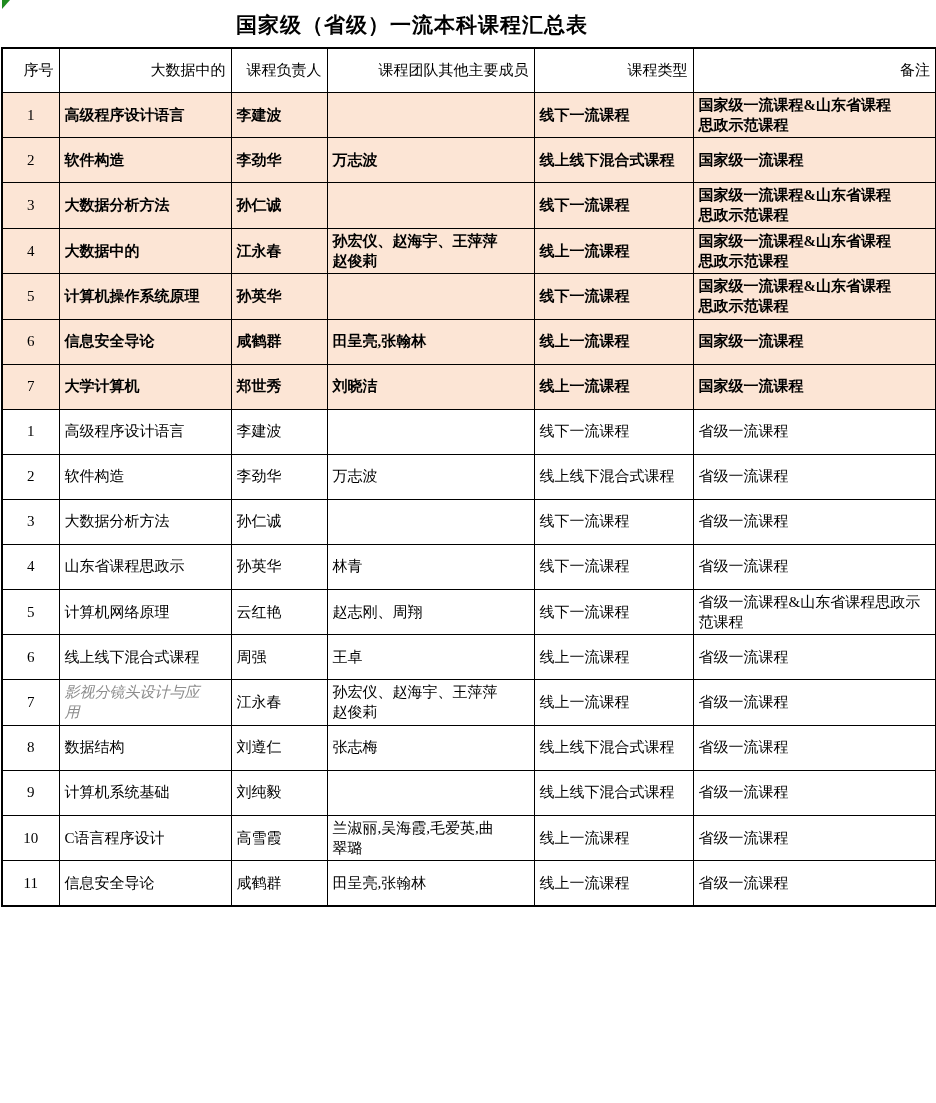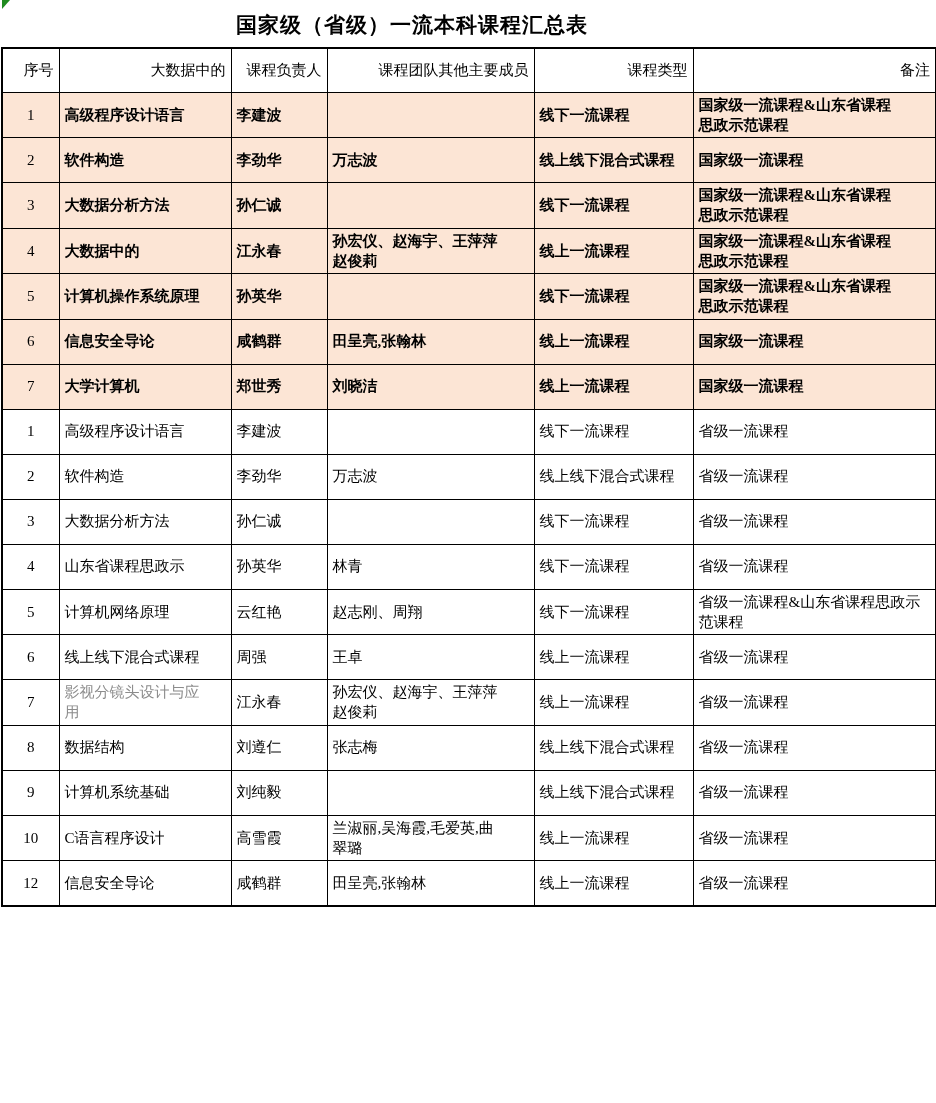--- a/index.html
+++ b/index.html
@@ -59,21 +59,21 @@
     text-align: left;
     white-space: pre-line;
   }
   td.num { text-align: center; }
   tr.national td {
     background: #fce5d5;
     font-weight: bold;
   }
   tr.national td.num { font-weight: normal; }
   tr.provincial td { background: #ffffff; }
-  td.muted { color: #8c8c8c; }
+  td.muted { color: #8c8c8c; font-style: italic; }
 </style>
 </head>
 <body>
 
 <div class="page">
   <div class="corner-mark"></div>
   <h1 class="title">国家级（省级）一流本科课程汇总表</h1>
 
   <table class="course-table">
     <colgroup>
@@ -234,21 +234,21 @@
         <tr class="provincial">
           <td class="num">10</td>
           <td>C语言程序设计</td>
           <td>高雪霞</td>
           <td>兰淑丽,吴海霞,毛爱英,曲
 翠璐</td>
           <td>线上一流课程</td>
           <td>省级一流课程</td>
         </tr>
         <tr class="provincial">
-          <td class="num">12</td>
+          <td class="num">11</td>
           <td>信息安全导论</td>
           <td>咸鹤群</td>
           <td>田呈亮,张翰林</td>
           <td>线上一流课程</td>
           <td>省级一流课程</td>
         </tr>
       </tbody>
   </table>
 </div>
 

